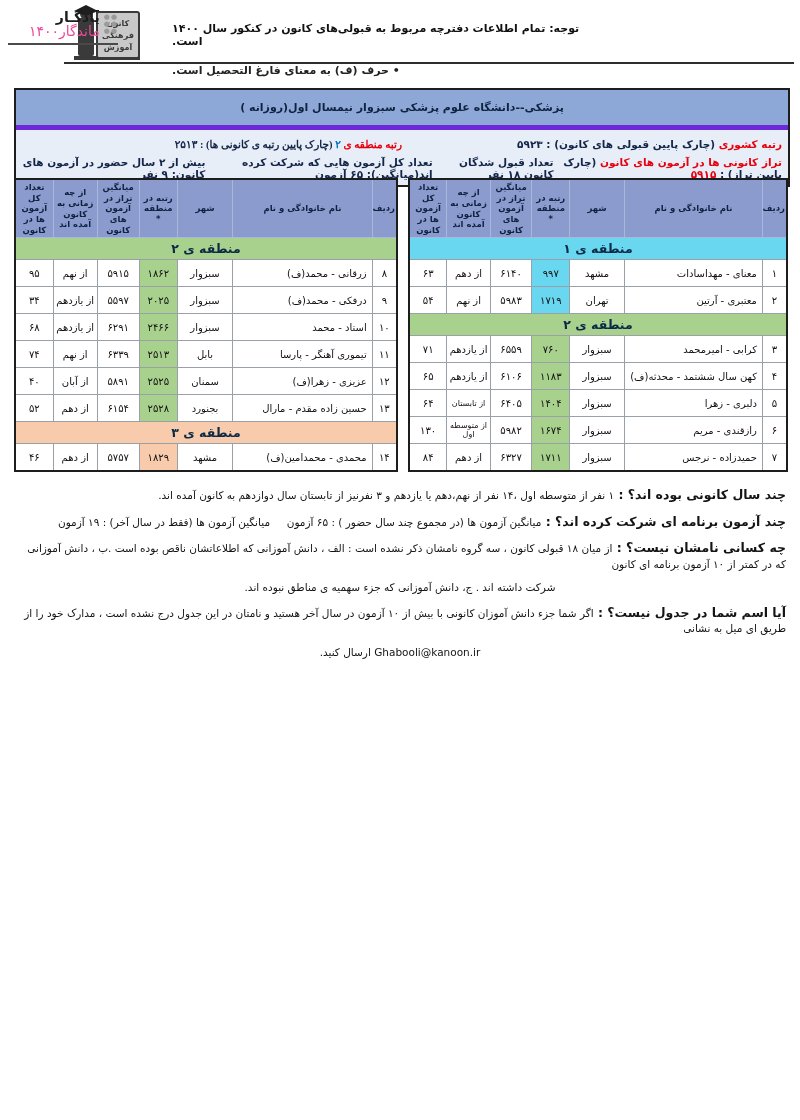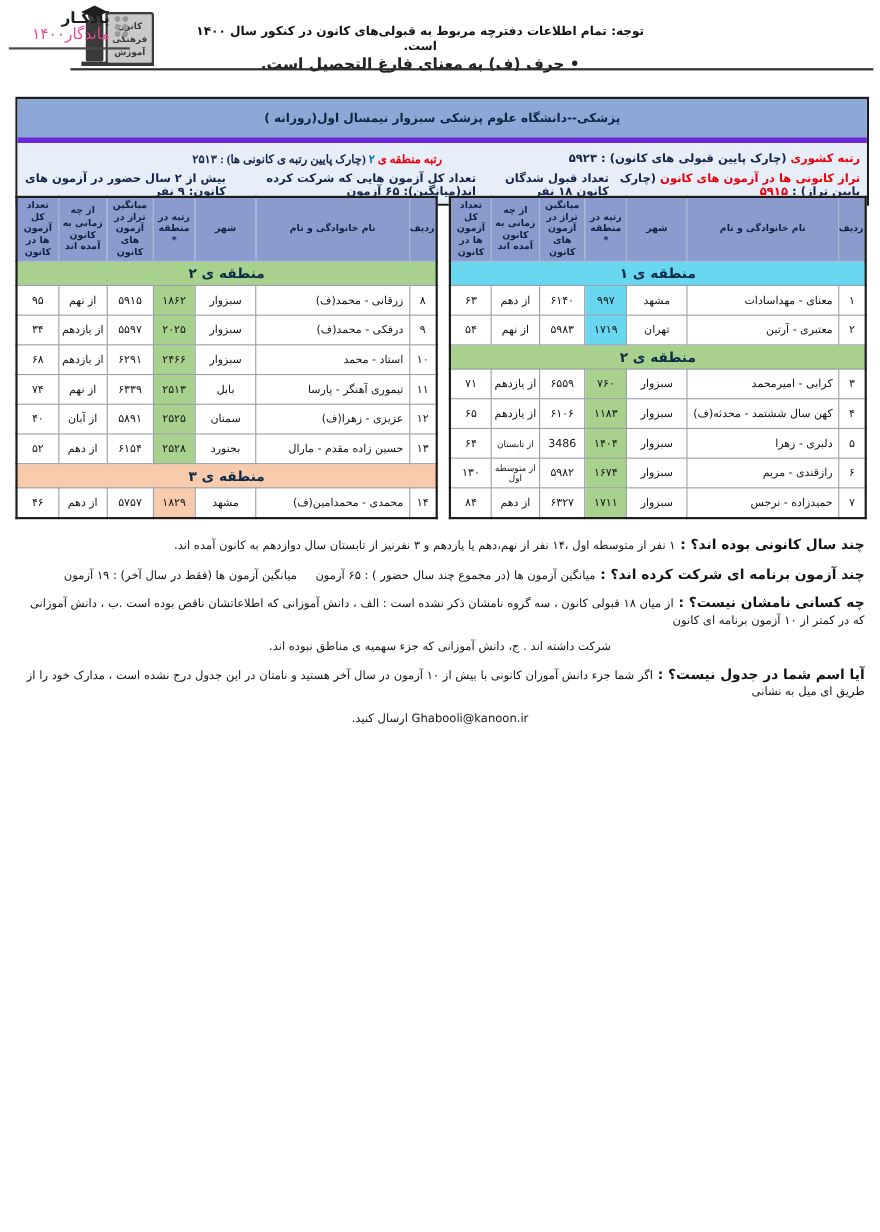--- a/index.html
+++ b/index.html
@@ -3,23 +3,23 @@
 <meta charset="utf-8">
 <style>
   html,body{margin:0;padding:0;}
   body{
     width:800px;height:1120px;position:relative;background:#ffffff;
     font-family:"DejaVu Sans","Liberation Sans",sans-serif;
     color:#111;overflow:hidden;direction:rtl;
   }
   
   .top-logo{position:absolute;left:64px;top:4px;width:84px;height:57px;}
-  .top-note{position:absolute;right:208px;top:22px;width:420px;text-align:center;}
+  .top-note{position:absolute;right:208px;top:22px;width:420px;text-align:left;}
   .top-note .main{font-weight:bold;font-size:11px;color:#111;}
-  .top-note .sub{font-weight:bold;font-size:14px;color:#222;margin-top:3px;}
+  .top-note .sub{font-weight:bold;font-size:11px;color:#222;margin-top:16px;}
   .brand{position:absolute;left:8px;top:10px;width:110px;display:flex;flex-direction:row;align-items:center;justify-content:flex-start;border-bottom:2px solid #4a4a4a;padding-bottom:4px;}
   .brand .dots{display:flex;flex-direction:column;gap:2px;margin-left:4px;}
   .brand .dots span{color:#9a9a9a;font-size:7px;line-height:5px;letter-spacing:1px;}
   .brand .txt{text-align:right;}
   .brand .l1{font-weight:bold;font-size:14px;line-height:14px;color:#1c1c1c;}
   .brand .l2{font-weight:normal;font-size:14px;line-height:15px;color:#ec4899;}
   .rule{position:absolute;left:64px;right:6px;top:62px;height:2px;background:#2e2e2e;}
   
   .info{position:absolute;left:14px;top:88px;width:772px;border:2px solid #1d1d1d;}
   .info-title{background:#8DA7D7;border-bottom:5px solid #6d28d9;height:35px;display:flex;align-items:center;justify-content:center;font-weight:bold;font-size:11px;color:#0e2340;}
@@ -179,21 +179,21 @@
             <td class="c-green">۱۱۸۳</td>
             <td>۶۱۰۶</td>
             <td>از یازدهم</td>
             <td>۶۵</td>
           </tr>
           <tr>
             <td>۵</td>
             <td class="name">دلبری - زهرا</td>
             <td>سبزوار</td>
             <td class="c-green">۱۴۰۴</td>
-            <td>3486</td>
+            <td>۶۴۰۵</td>
             <td class="small">از تابستان</td>
             <td>۶۴</td>
           </tr>
           <tr>
             <td>۶</td>
             <td class="name">رازقندی - مریم</td>
             <td>سبزوار</td>
             <td class="c-green">۱۶۷۴</td>
             <td>۵۹۸۲</td>
             <td class="small">از متوسطه اول</td>

